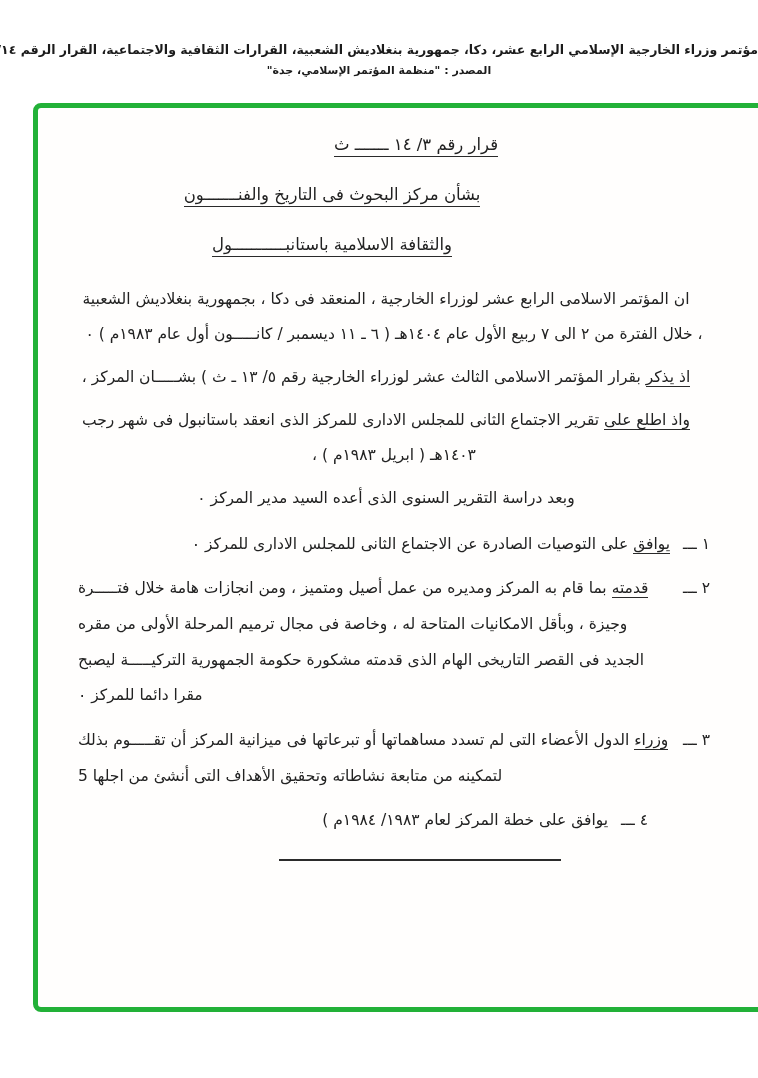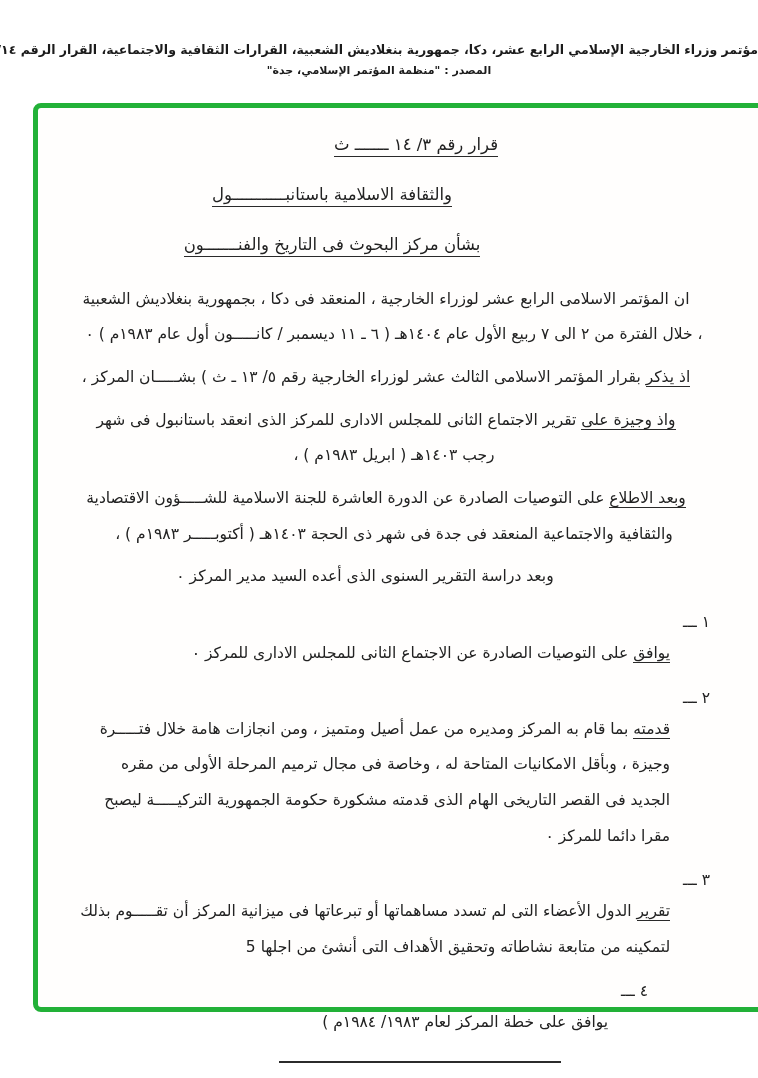--- a/index.html
+++ b/index.html
@@ -43,21 +43,21 @@
   }
   .para{
     text-align:center;
     text-indent:16px;
     margin:0 0 7px 0;
   }
   .para:nth-child(5){margin-right:58px;text-indent:0;}
   .items{margin-top:10px;}
   .item{display:flex;gap:13px;margin-bottom:9px;}
   .item .num{white-space:nowrap;flex:0 0 auto;}
-  .item .itxt{text-align:right;margin-top:31px;}
+  .item .itxt{text-align:left;}
   .item:nth-child(4){margin-right:62px;}
   .end-rule{
     width:282px;height:2px;background:#2b2b2b;
     margin:20px auto 0 auto;
     transform:translateX(26px);
   }
 </style>
 </head>
 <body>
 
@@ -66,44 +66,43 @@
   <div class="hdr">
     <div class="hdr-line1">مؤتمر وزراء الخارجية الإسلامي الرابع عشر، دكا، جمهورية بنغلاديش الشعبية، القرارات الثقافية والاجتماعية، القرار الرقم ٣/١٤- ث</div>
     <div class="hdr-line2">المصدر : "منظمة المؤتمر الإسلامي، جدة"</div>
   </div>
 
   <div class="frame" style="border-color: rgb(34, 177, 56);">
     <div class="doc" dir="rtl">
 
       <div class="title-block">
           <div class="title-line"><span class="u">قرار رقم ٣/ ١٤ ـــــــ ث</span></div>
+          <div class="title-line"><span class="u">بشأن مركز البحوث فى التاريخ والفنـــــــون</span></div>
           <div class="title-line"><span class="u">والثقافة الاسلامية باستانبـــــــــــول</span></div>
-          <div class="title-line"><span class="u">بشأن مركز البحوث فى التاريخ والفنـــــــون</span></div>
         </div>
 
       <div class="preamble">
           <div class="para"><span>ان المؤتمر الاسلامى الرابع عشر لوزراء الخارجية ، المنعقد فى دكا ، بجمهورية بنغلاديش الشعبية ، خلال الفترة من ٢ الى ٧ ربيع الأول عام ١٤٠٤هـ ( ٦ ـ ١١ ديسمبر / كانـــــون أول عام ١٩٨٣م ) ٠</span></div>
           <div class="para"><span class="u">اذ يذكر</span><span> بقرار المؤتمر الاسلامى الثالث عشر لوزراء الخارجية رقم ٥/ ١٣ ـ ث ) بشـــــان المركز ،</span></div>
-          <div class="para"><span class="u">واذ وجيزة على</span><span> تقرير الاجتماع الثانى للمجلس الادارى للمركز الذى انعقد باستانبول فى شهر رجب ١٤٠٣هـ ( ابريل ١٩٨٣م ) ،</span></div>
-          <div class="para"><span class="u">وبعد الاطلاع</span><span> على التوصيات الصادرة عن الدورة العاشرة للجنة الاسلامية للشـــــؤون الاقتصادية والثقافية والاجتماعية المنعقد فى جدة فى شهر ذى الحجة ١٤٠٣هـ ( أكتوبـــــر ١٩٨٣م ) ،</span></div>
+          <div class="para"><span class="u">واذ اطلع على</span><span> تقرير الاجتماع الثانى للمجلس الادارى للمركز الذى انعقد باستانبول فى شهر رجب ١٤٠٣هـ ( ابريل ١٩٨٣م ) ،</span></div>
           <div class="para"><span>وبعد دراسة التقرير السنوى الذى أعده السيد مدير المركز ٠</span></div>
         </div>
 
       <div class="items">
           <div class="item">
             <span class="num">١ ـــ</span>
             <div class="itxt"><span class="u">يوافق</span><span> على التوصيات الصادرة عن الاجتماع الثانى للمجلس الادارى للمركز ٠</span></div>
           </div>
           <div class="item">
             <span class="num">٢ ـــ</span>
             <div class="itxt"><span class="u">قدمته</span><span> بما قام به المركز ومديره من عمل أصيل ومتميز ، ومن انجازات هامة خلال فتـــــرة وجيزة ، وبأقل الامكانيات المتاحة له ، وخاصة فى مجال ترميم المرحلة الأولى من مقره الجديد فى القصر التاريخى الهام الذى قدمته مشكورة حكومة الجمهورية التركيـــــة ليصبح مقرا دائما للمركز ٠</span></div>
           </div>
           <div class="item">
             <span class="num">٣ ـــ</span>
-            <div class="itxt"><span class="u">تقرير</span><span> الدول الأعضاء التى لم تسدد مساهماتها أو تبرعاتها فى ميزانية المركز أن تقـــــوم بذلك لتمكينه من متابعة نشاطاته وتحقيق الأهداف التى أنشئ من اجلها 5</span></div>
+            <div class="itxt"><span class="u">وزراء</span><span> الدول الأعضاء التى لم تسدد مساهماتها أو تبرعاتها فى ميزانية المركز أن تقـــــوم بذلك لتمكينه من متابعة نشاطاته وتحقيق الأهداف التى أنشئ من اجلها 5</span></div>
           </div>
           <div class="item">
             <span class="num">٤ ـــ</span>
             <div class="itxt"><span>يوافق على خطة المركز لعام ١٩٨٣/ ١٩٨٤م )</span></div>
           </div>
         </div>
 
       <div class="end-rule"></div>
 
     </div>

